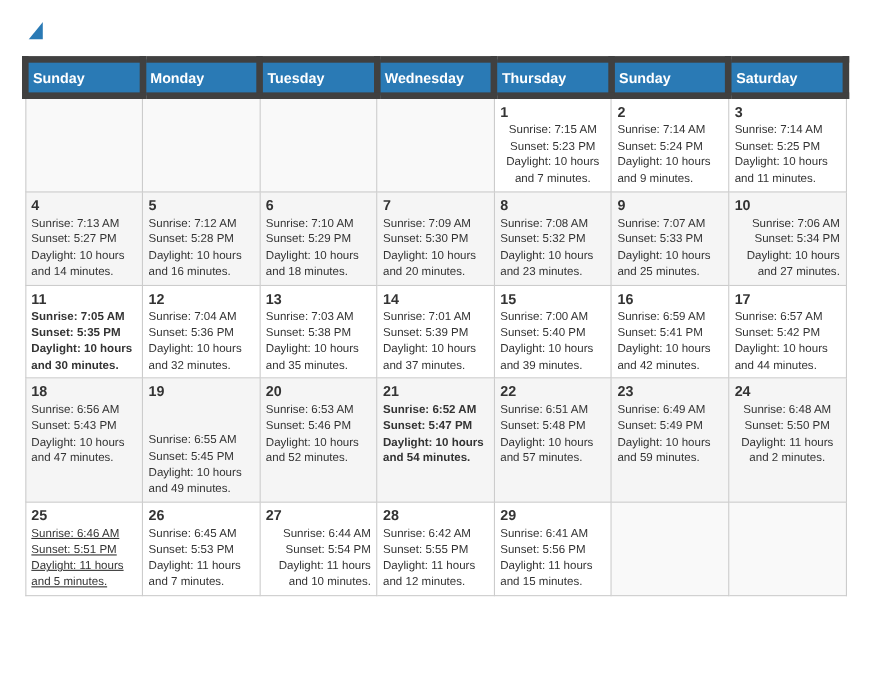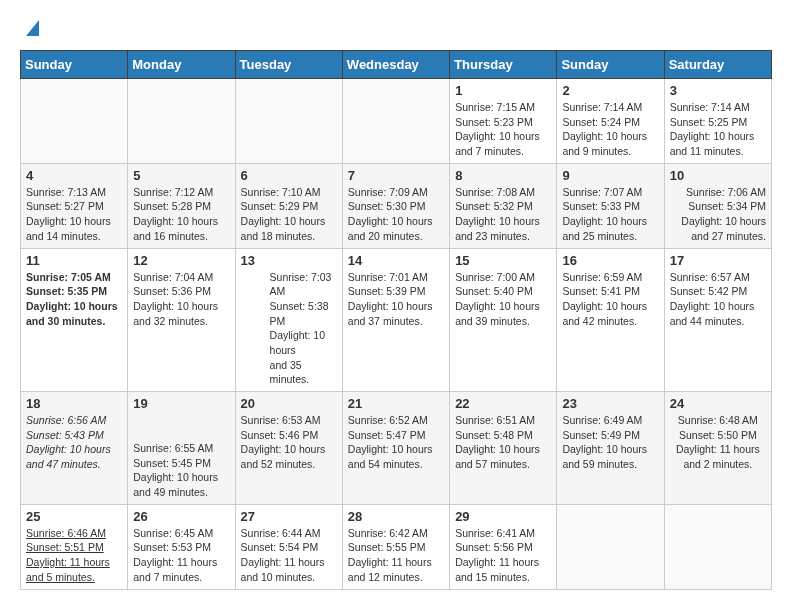--- a/index.html
+++ b/index.html
@@ -43,21 +43,21 @@
       border-collapse: collapse;
       border: 1px solid #ccc;
     }
     .calendar th {
       background-color: #2a7ab5;
       color: #fff;
       font-size: 13px;
       font-weight: bold;
       padding: 6px 4px;
       text-align: left;
-      border: 1px solid #404040;
+      border: 6px solid #404040;
     }
     .calendar td {
       border: 1px solid #ccc;
       vertical-align: top;
       padding: 4px 5px;
       width: calc(100% / 7);
       min-height: 80px;
       font-size: 11px;
       color: #333;
       background: #fff;
@@ -116,21 +116,21 @@
       </tr>
   </thead>
   <tbody id="calendar-body">
   <tr>
         <td class="empty"></td>
         <td class="empty"></td>
         <td class="empty"></td>
         <td class="empty"></td>
         <td>
           <span class="day-num">1</span>
-          <div class="day-info" style="white-space: pre-line;">Sunrise: 7:15 AM
+          <div class="day-info" style="white-space: pre-line; text-align: center;">Sunrise: 7:15 AM
 Sunset: 5:23 PM
 Daylight: 10 hours
 and 7 minutes.</div>
         </td>
         <td>
           <span class="day-num">2</span>
           <div class="day-info" style="white-space: pre-line;">Sunrise: 7:14 AM
 Sunset: 5:24 PM
 Daylight: 10 hours
 and 9 minutes.</div>
@@ -204,21 +204,21 @@
         </td>
         <td>
           <span class="day-num">12</span>
           <div class="day-info" style="white-space: pre-line;">Sunrise: 7:04 AM
 Sunset: 5:36 PM
 Daylight: 10 hours
 and 32 minutes.</div>
         </td>
         <td>
           <span class="day-num">13</span>
-          <div class="day-info" style="white-space: pre-line; margin-left: 29px;">Sunrise: 7:03 AM
+          <div class="day-info" style="white-space: pre-line;">Sunrise: 7:03 AM
 Sunset: 5:38 PM
 Daylight: 10 hours
 and 35 minutes.</div>
         </td>
         <td>
           <span class="day-num">14</span>
           <div class="day-info" style="white-space: pre-line;">Sunrise: 7:01 AM
 Sunset: 5:39 PM
 Daylight: 10 hours
 and 37 minutes.</div>
@@ -241,42 +241,42 @@
           <span class="day-num">17</span>
           <div class="day-info" style="white-space: pre-line;">Sunrise: 6:57 AM
 Sunset: 5:42 PM
 Daylight: 10 hours
 and 44 minutes.</div>
         </td>
       </tr>
       <tr class="row-alt">
         <td>
           <span class="day-num">18</span>
-          <div class="day-info" style="white-space: pre-line; font-style: italic;">Sunrise: 6:56 AM
+          <div class="day-info" style="white-space: pre-line;">Sunrise: 6:56 AM
 Sunset: 5:43 PM
 Daylight: 10 hours
 and 47 minutes.</div>
         </td>
         <td>
           <span class="day-num">19</span>
           <div class="day-info" style="white-space: pre-line; margin-top: 30px;">Sunrise: 6:55 AM
 Sunset: 5:45 PM
 Daylight: 10 hours
 and 49 minutes.</div>
         </td>
         <td>
           <span class="day-num">20</span>
           <div class="day-info" style="white-space: pre-line;">Sunrise: 6:53 AM
 Sunset: 5:46 PM
 Daylight: 10 hours
 and 52 minutes.</div>
         </td>
         <td>
           <span class="day-num">21</span>
-          <div class="day-info" style="white-space: pre-line;">Sunrise: 6:52 AM
+          <div class="day-info" style="white-space: pre-line; font-weight: bold;">Sunrise: 6:52 AM
 Sunset: 5:47 PM
 Daylight: 10 hours
 and 54 minutes.</div>
         </td>
         <td>
           <span class="day-num">22</span>
           <div class="day-info" style="white-space: pre-line;">Sunrise: 6:51 AM
 Sunset: 5:48 PM
 Daylight: 10 hours
 and 57 minutes.</div>
@@ -306,21 +306,21 @@
         </td>
         <td>
           <span class="day-num">26</span>
           <div class="day-info" style="white-space: pre-line;">Sunrise: 6:45 AM
 Sunset: 5:53 PM
 Daylight: 11 hours
 and 7 minutes.</div>
         </td>
         <td>
           <span class="day-num">27</span>
-          <div class="day-info" style="white-space: pre-line;">Sunrise: 6:44 AM
+          <div class="day-info" style="white-space: pre-line; text-align: right;">Sunrise: 6:44 AM
 Sunset: 5:54 PM
 Daylight: 11 hours
 and 10 minutes.</div>
         </td>
         <td>
           <span class="day-num">28</span>
           <div class="day-info" style="white-space: pre-line;">Sunrise: 6:42 AM
 Sunset: 5:55 PM
 Daylight: 11 hours
 and 12 minutes.</div>

